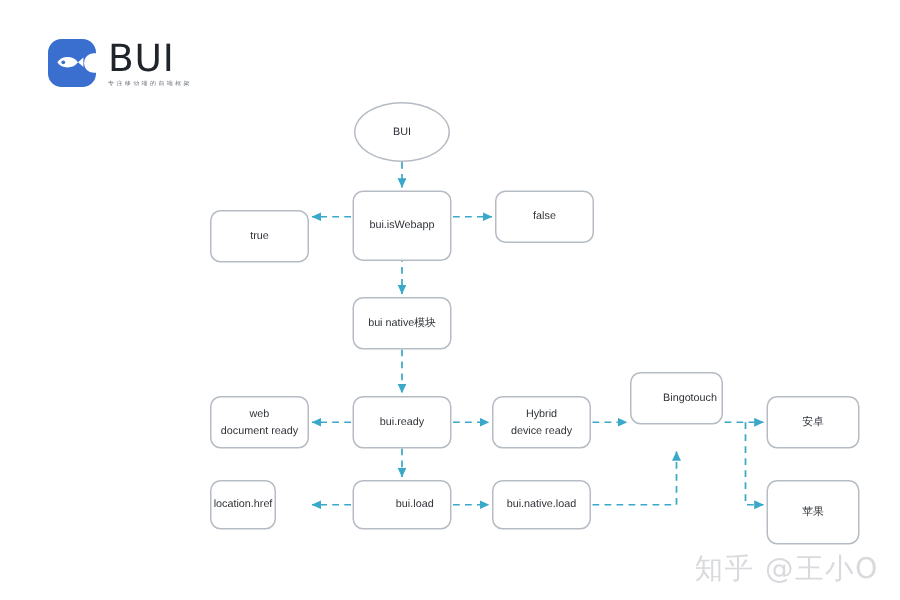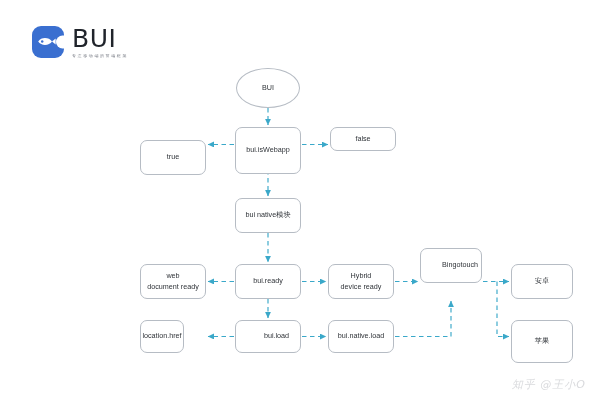--- a/index.html
+++ b/index.html
@@ -101,26 +101,25 @@
   .node .lbl {
     display: block;
     white-space: pre-line;
   }
 
   
   .watermark {
     position: absolute;
     right: 14px;
     bottom: 8px;
-    font-size: 11px;
+    font-size: 19px;
     color: #d9dadd;
     letter-spacing: 1px;
     font-family: "DejaVu Sans", sans-serif;
     white-space: nowrap;
-    font-style: italic;
   }
 </style>
 </head>
 <body>
 
 <svg id="canvas" viewBox="0 0 600 400">
   <defs>
     <marker id="ah" markerWidth="7" markerHeight="7" refX="5.4" refY="2.6" orient="auto">
       <path d="M0,0 L5.6,2.6 L0,5.2 z" fill="#3aa8c9"></path>
     </marker>
@@ -176,21 +175,21 @@
 <div id="nodes-layer">
     <div class="node oval" style="left: 236px; top: 68px; width: 64px; height: 40px;">
       <span class="lbl">BUI</span>
     </div>
     <div class="node" style="left: 140px; top: 140px; width: 66px; height: 35px; text-align: right;">
       <span class="lbl">true</span>
     </div>
     <div class="node" style="left: 235px; top: 127px; width: 66px; height: 47px;">
       <span class="lbl">bui.isWebapp</span>
     </div>
-    <div class="node" style="left: 330px; top: 127px; width: 66px; height: 24px;">
+    <div class="node" style="left: 330px; top: 127px; width: 66px; height: 35px;">
       <span class="lbl">false</span>
     </div>
     <div class="node" style="left: 235px; top: 198px; width: 66px; height: 35px;">
       <span class="lbl">bui native模块</span>
     </div>
     <div class="node" style="left: 140px; top: 264px; width: 66px; height: 35px;">
       <span class="lbl">web
 document ready</span>
     </div>
     <div class="node" style="left: 235px; top: 264px; width: 66px; height: 35px; justify-content: center;">

